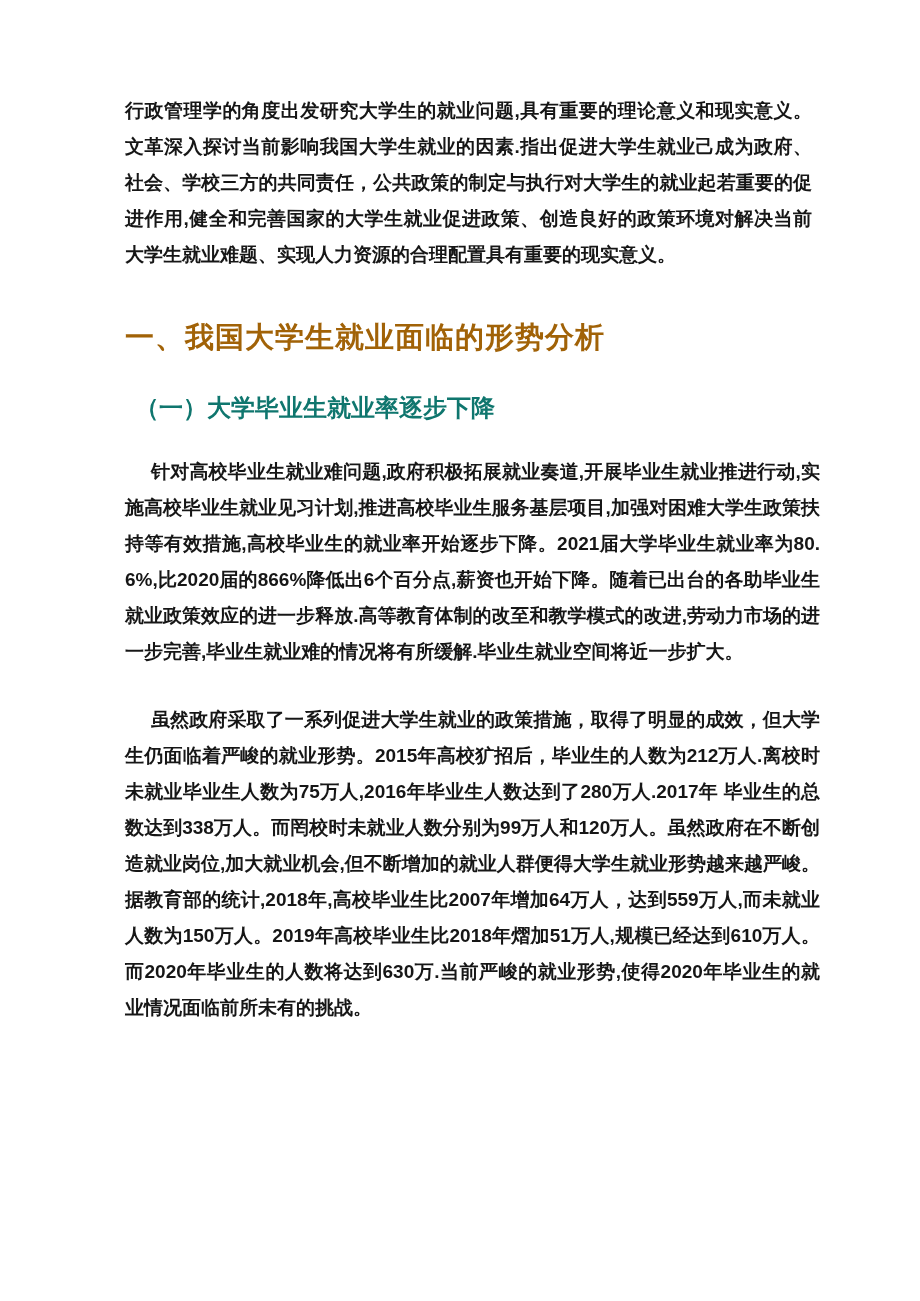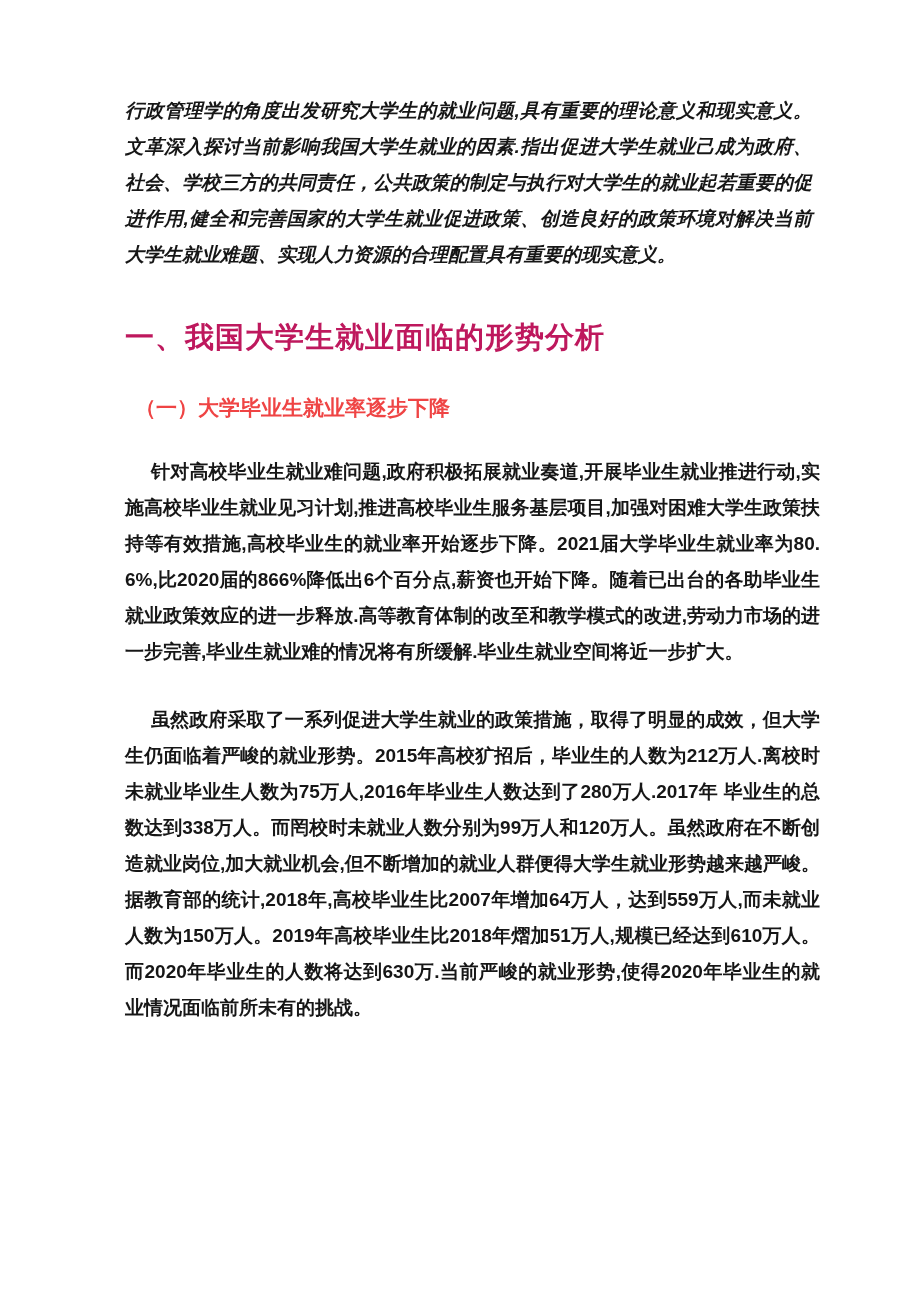--- a/index.html
+++ b/index.html
@@ -23,35 +23,34 @@
     font-size: 19px;
     line-height: 36px;
     font-weight: 600;
     text-align: justify;
     letter-spacing: 0;
     word-break: break-all;
   }
   .intro-paragraph {
     margin: 0 8px 42px 0;
     text-indent: 0;
-    font-style: italic;
   }
   .section-heading {
     font-size: 29px;
     line-height: 44px;
     font-weight: 700;
-    color: #be185d;
+    color: #a16207;
     margin: 0 0 31px 0;
     letter-spacing: 1px;
   }
   .sub-heading {
-    font-size: 21px;
+    font-size: 24px;
     line-height: 36px;
     font-weight: 700;
-    color: #ef4444;
+    color: #0f766e;
     margin: 0 0 28px 0;
     padding-left: 10px;
   }
   .sub-paragraph {
     text-indent: 26px;
     margin: 0 0 32px 0;
   }
   .sub-paragraph.last {
     margin-bottom: 12px;
   }

